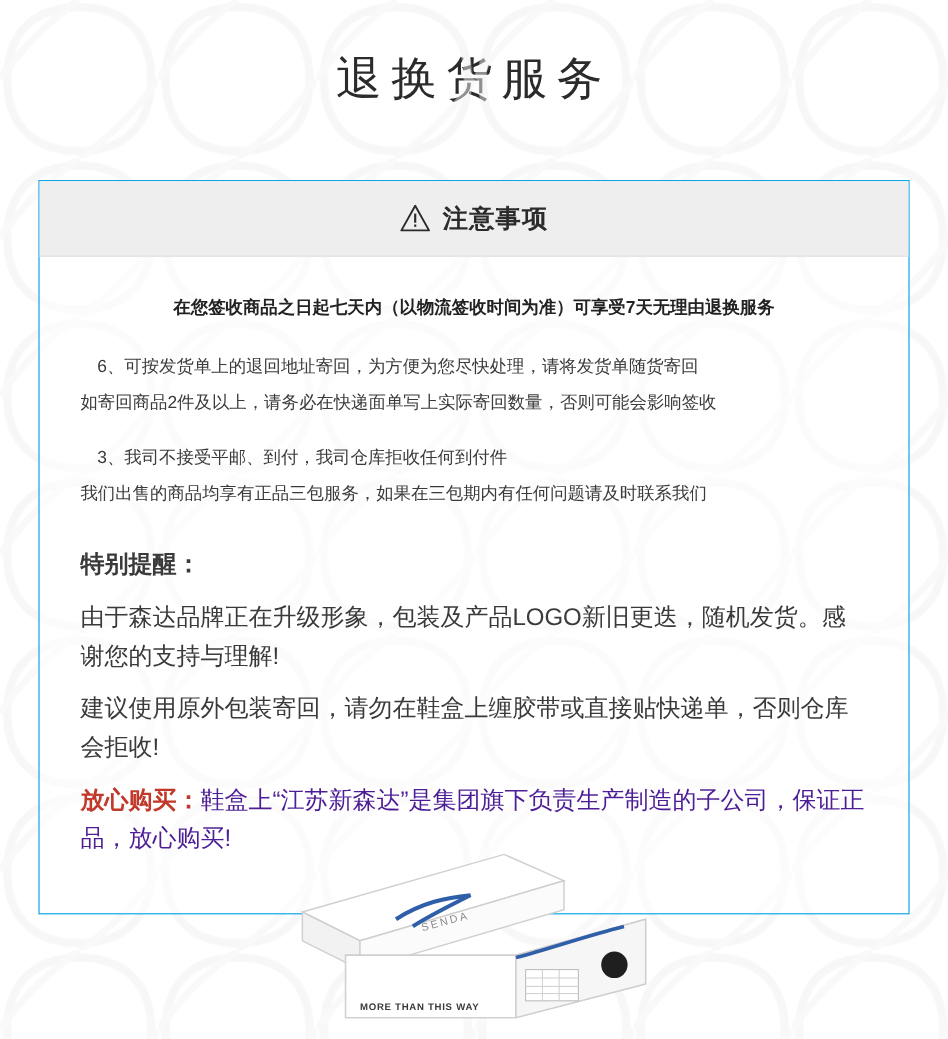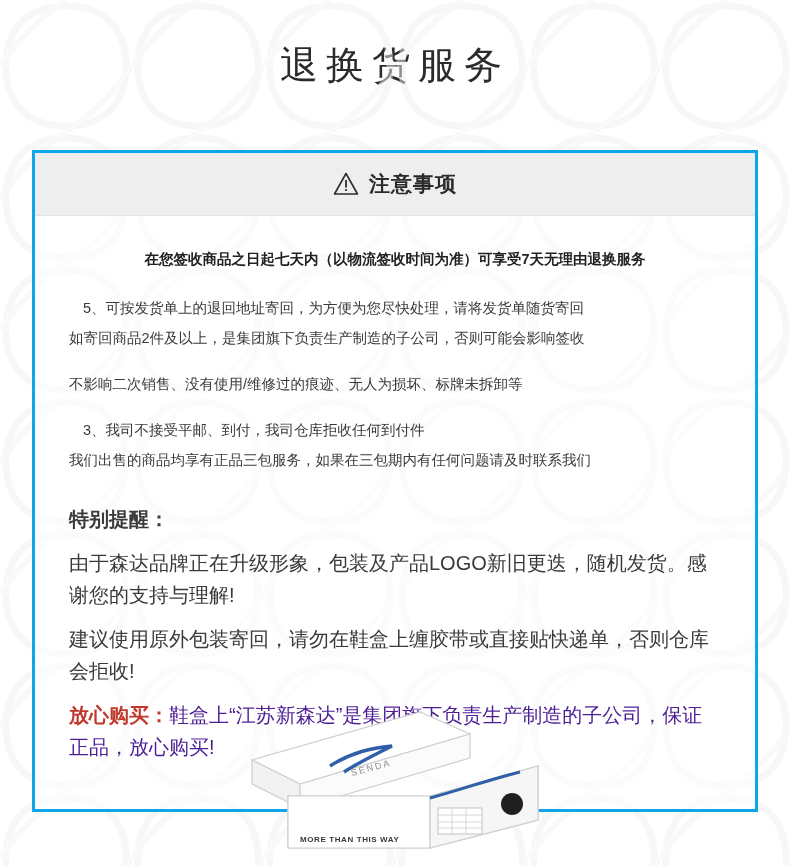--- a/index.html
+++ b/index.html
@@ -39,21 +39,21 @@
     font-weight: 400;
     padding-top: 40px;
     margin: 0;
   }
 
   .panel {
     position: absolute;
     left: 32px;
     top: 150px;
     width: 726px;
-    border: 3px solid #0ea5e9;
+    border: 1px solid #0ea5e9;
     background: rgba(255,255,255,0.55);
     box-sizing: border-box;
   }
 
   .panel-header {
     height: 62px;
     background: #eeeeee;
     border-bottom: 1px solid #e2e2e2;
     display: flex;
     align-items: center;
@@ -173,26 +173,25 @@
         </svg>
       </span>
       <span class="panel-header-title">注意事项</span>
     </div>
 
     <div class="panel-body">
 
       <p class="lead">在您签收商品之日起七天内（以物流签收时间为准）可享受7天无理由退换服务</p>
 
       <div class="clause">
-        <p class="first">5、可按发货单上的退回地址寄回，为方便为您尽快处理，请将发货单随货寄回</p>
-        <p>如寄回商品2件及以上，是集团旗下负责生产制造的子公司，否则可能会影响签收</p>
+        <p class="first">6、可按发货单上的退回地址寄回，为方便为您尽快处理，请将发货单随货寄回</p>
+        <p>如寄回商品2件及以上，请务必在快递面单写上实际寄回数量，否则可能会影响签收</p>
       </div>
 
       <div class="clause">
-        <p>不影响二次销售、没有使用/维修过的痕迹、无人为损坏、标牌未拆卸等</p>
       </div>
 
       <div class="clause">
         <p class="first">3、我司不接受平邮、到付，我司仓库拒收任何到付件</p>
         <p>我们出售的商品均享有正品三包服务，如果在三包期内有任何问题请及时联系我们</p>
       </div>
 
       <div class="notice">
         <p class="notice-title">特别提醒：</p>
         <p>由于森达品牌正在升级形象，包装及产品LOGO新旧更迭，随机发货。感谢您的支持与理解!</p>

